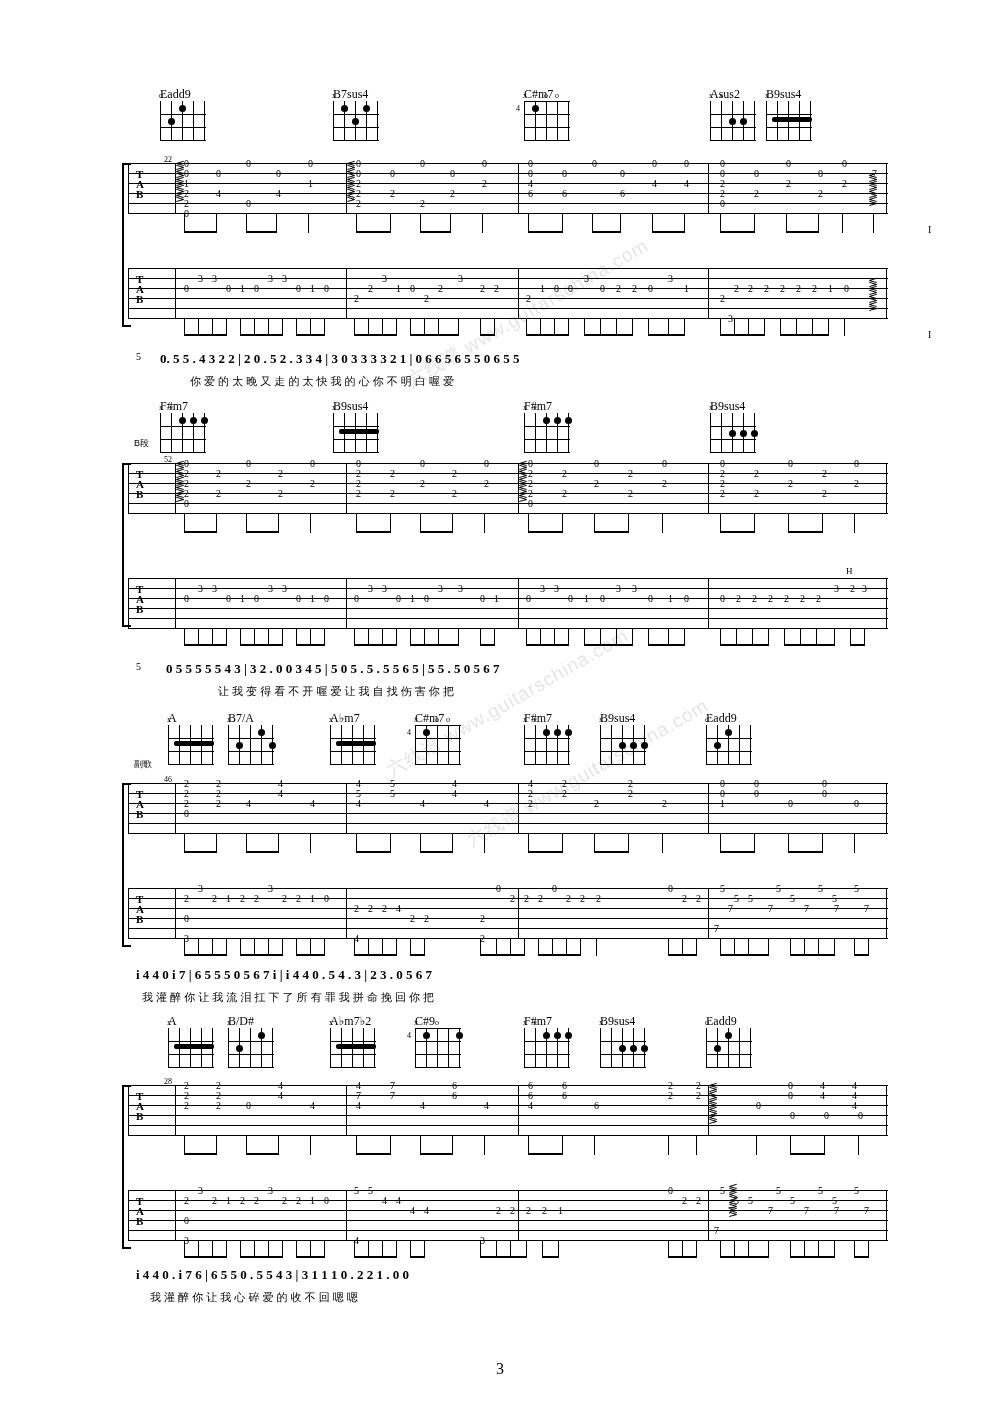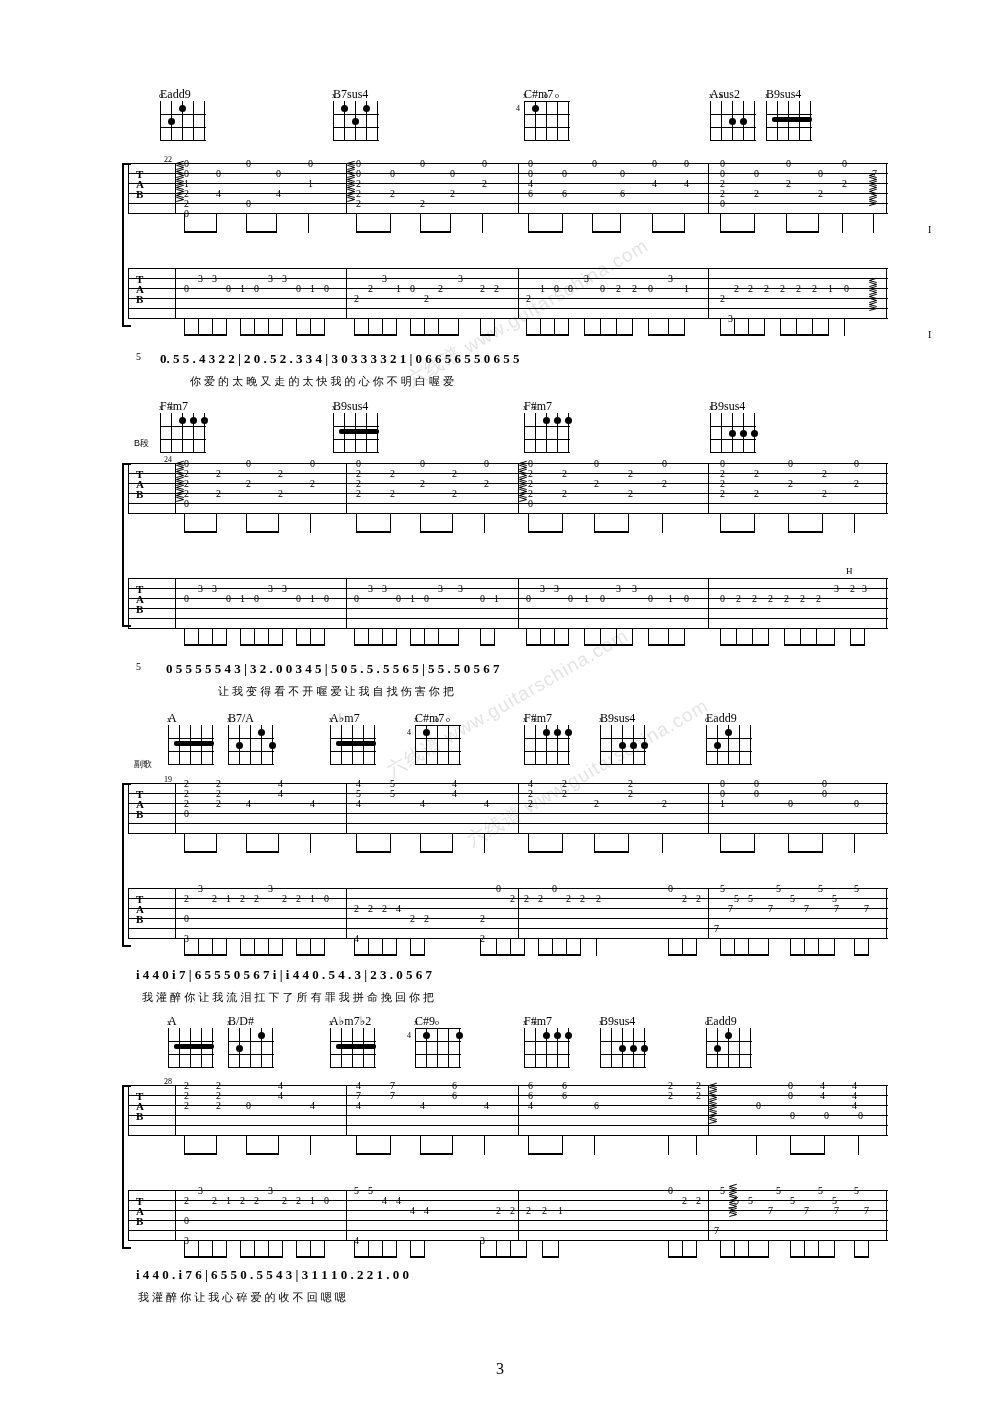--- a/index.html
+++ b/index.html
@@ -439,21 +439,21 @@
         <div class="gv" style="left:33px;"></div>
         <div class="gv" style="left:44px;"></div>
       <div class="dot" style="left:19px;top:17px;"></div>
         <div class="dot" style="left:30px;top:17px;"></div>
         <div class="dot" style="left:41px;top:17px;"></div>
     </div>
   </div>
 
   <div class="sys" style="left:128px;top:463px;width:760px;height:68px;">
     <div class="bracket" style="left:-6px;top:0;height:160px;"></div>
-    <div class="measnum" style="left:36px;top:-8px;">24</div>
+    <div class="measnum" style="left:36px;top:-8px;">52</div>
     <div class="tabword" style="left:8px;top:6px;">T<br>A<br>B</div>
     <div class="sl" style="top:0;"></div>
       <div class="sl" style="top:10px;"></div>
       <div class="sl" style="top:20px;"></div>
     <div class="sl" style="top:30px;"></div>
       <div class="sl" style="top:40px;"></div>
       <div class="sl" style="top:50px;"></div>
     <div class="barline" style="left:0;height:50px;"></div>
     <div class="barline" style="left:47px;height:50px;"></div>
     <div class="barline" style="left:218px;height:50px;"></div>
@@ -789,21 +789,21 @@
         <div class="gv" style="left:22px;"></div>
         <div class="gv" style="left:33px;"></div>
         <div class="gv" style="left:44px;"></div>
       <div class="dot" style="left:19px;top:4px;"></div>
         <div class="dot" style="left:8px;top:17px;"></div>
     </div>
   </div>
 
   <div class="sys" style="left:128px;top:783px;width:760px;height:68px;">
     <div class="bracket" style="left:-6px;top:0;height:160px;"></div>
-    <div class="measnum" style="left:36px;top:-8px;">19</div>
+    <div class="measnum" style="left:36px;top:-8px;">46</div>
     <div class="tabword" style="left:8px;top:6px;">T<br>A<br>B</div>
     <div class="sl" style="top:0;"></div>
       <div class="sl" style="top:10px;"></div>
       <div class="sl" style="top:20px;"></div>
     <div class="sl" style="top:30px;"></div>
       <div class="sl" style="top:40px;"></div>
       <div class="sl" style="top:50px;"></div>
     <div class="barline" style="left:0;height:50px;"></div>
     <div class="barline" style="left:47px;height:50px;"></div>
     <div class="barline" style="left:218px;height:50px;"></div>
@@ -1326,16 +1326,16 @@
       <div class="stem" style="left:676px;top:50px;height:18px;"></div>
     <div class="stem" style="left:690px;top:50px;height:18px;"></div>
       <div class="stem" style="left:706px;top:50px;height:18px;"></div>
     <div class="beam" style="left:662px;top:66px;width:45px;"></div>
     <div class="stem" style="left:726px;top:50px;height:18px;"></div>
       <div class="stem" style="left:740px;top:50px;height:18px;"></div>
     <div class="beam" style="left:726px;top:66px;width:15px;"></div>
   </div>
 
   <div class="melline" style="left:136px;top:1268px;">i 4 4    0 . i 7 6 | 6 5 5   0 . 5 5 4 3 | 3 1 1  1   0 . 2  2 1 .  0      0</div>
-  <div class="lyricline" style="left:138px;top:1292px;">我 灌 醉      你 让 我 心 碎  爱 的 收 不 回      嗯  嗯</div>
+  <div class="lyricline" style="left:150px;top:1292px;">我 灌 醉      你 让 我 心 碎  爱 的 收 不 回      嗯  嗯</div>
 
   <div class="pagenum" style="top:1360px;">3</div>
 </div>
 
 </body></html>

